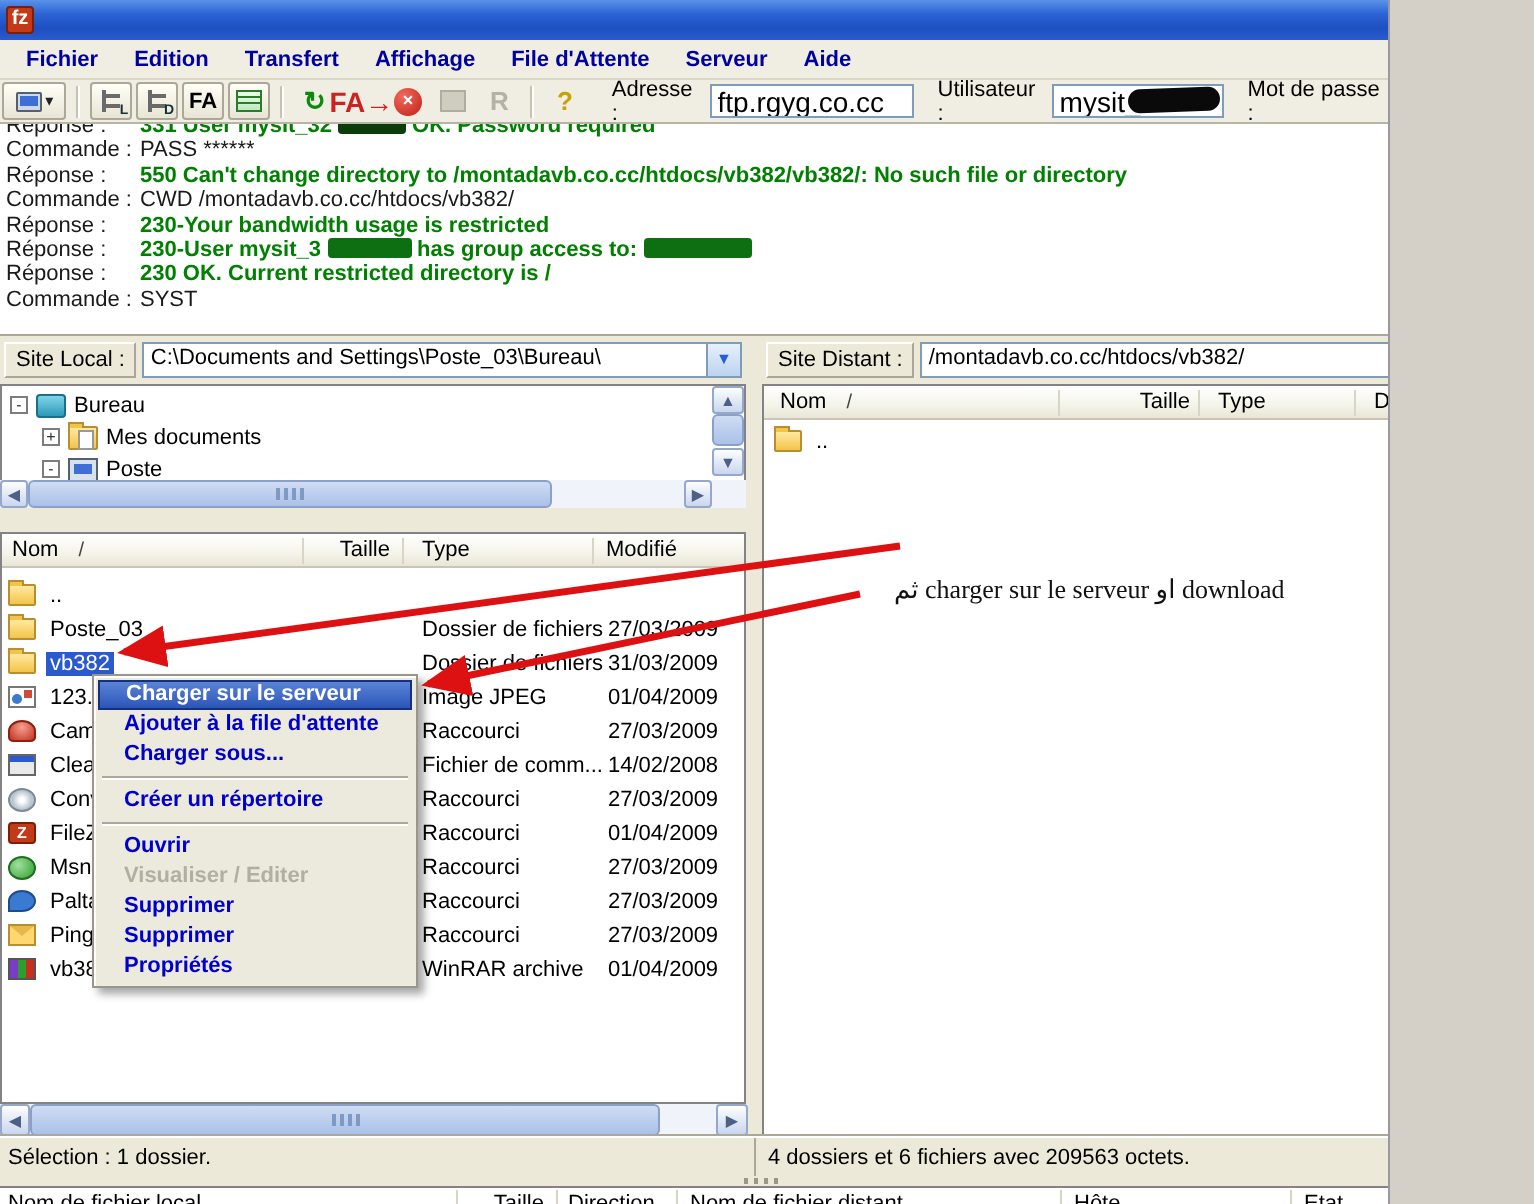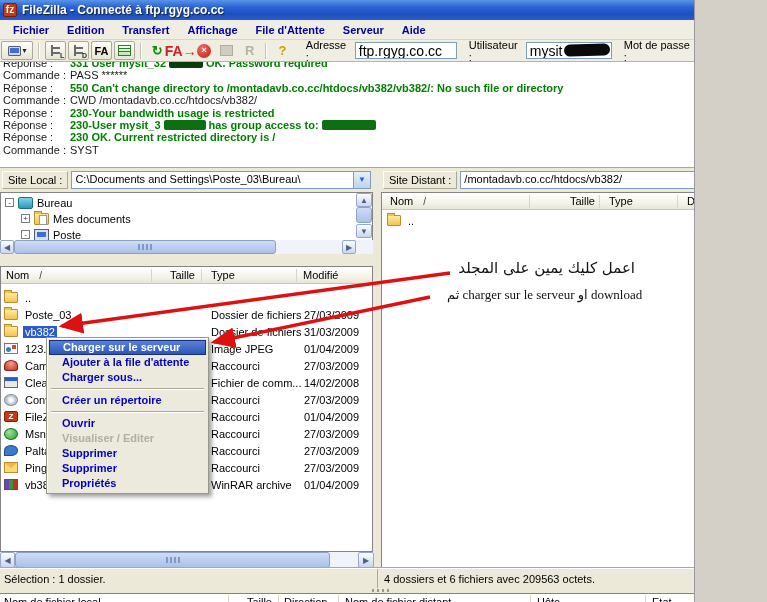--- a/index.html
+++ b/index.html
@@ -164,21 +164,20 @@
 
   svg.arrows{position:absolute;left:0;top:0;z-index:50;pointer-events:none;}
 </style>
 </head>
 <body>
 
 <div id="screen">
 
   <div class="abs" id="titlebar">
     <div id="app-icon">fz</div>
-    <div id="title-text">FileZilla - Connecté à ftp.rgyg.co.cc</div>
   </div>
 
   <div class="abs" id="menubar">
     <span class="menu-item">Fichier</span>
     <span class="menu-item">Edition</span>
     <span class="menu-item">Transfert</span>
     <span class="menu-item">Affichage</span>
     <span class="menu-item">File d'Attente</span>
     <span class="menu-item">Serveur</span>
     <span class="menu-item">Aide</span>
@@ -461,21 +460,20 @@
     <div class="ctx-sep"></div>
     <div class="ctx-item">Créer un répertoire</div>
     <div class="ctx-sep"></div>
     <div class="ctx-item">Ouvrir</div>
     <div class="ctx-item dis">Visualiser / Editer</div>
     <div class="ctx-item">Supprimer</div>
     <div class="ctx-item">Supprimer</div>
     <div class="ctx-item">Propriétés</div>
   </div>
 
-  <div class="abs" id="anno1">اعمل كليك يمين على المجلد</div>
   <div class="abs" id="anno2">ثم charger sur le serveur او download</div>
 
   <svg class="arrows" width="767" height="602" viewBox="0 0 767 602">
     <defs>
       <marker id="ah" markerWidth="8" markerHeight="8" refX="6" refY="3" orient="auto">
         <path d="M0,0 L7,3 L0,6 Z" fill="#dd1111"></path>
       </marker>
     </defs>
     <line x1="450" y1="273" x2="62" y2="326" stroke="#dd1111" stroke-width="3.5" marker-end="url(#ah)"></line>
     <line x1="430" y1="297" x2="214" y2="342" stroke="#dd1111" stroke-width="3.5" marker-end="url(#ah)"></line>

